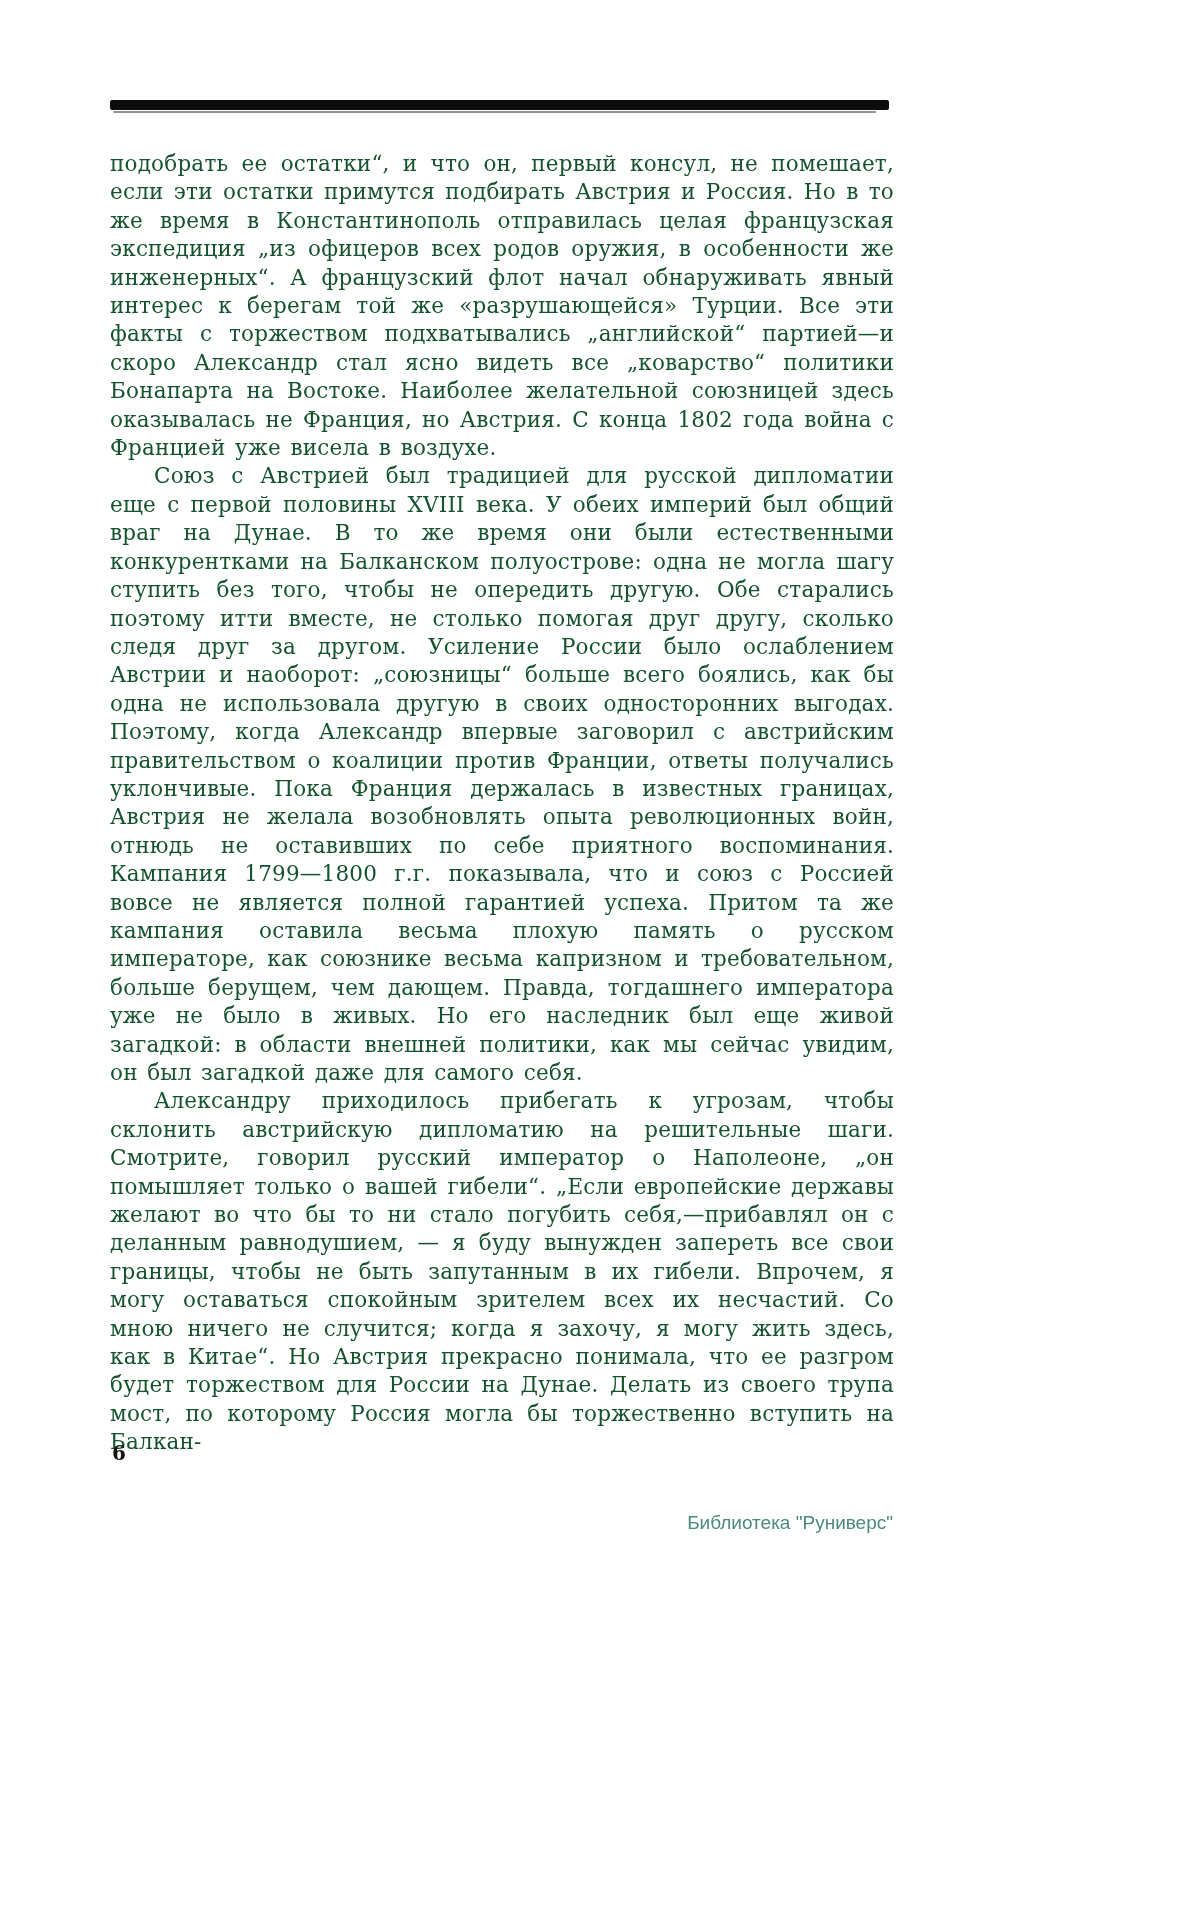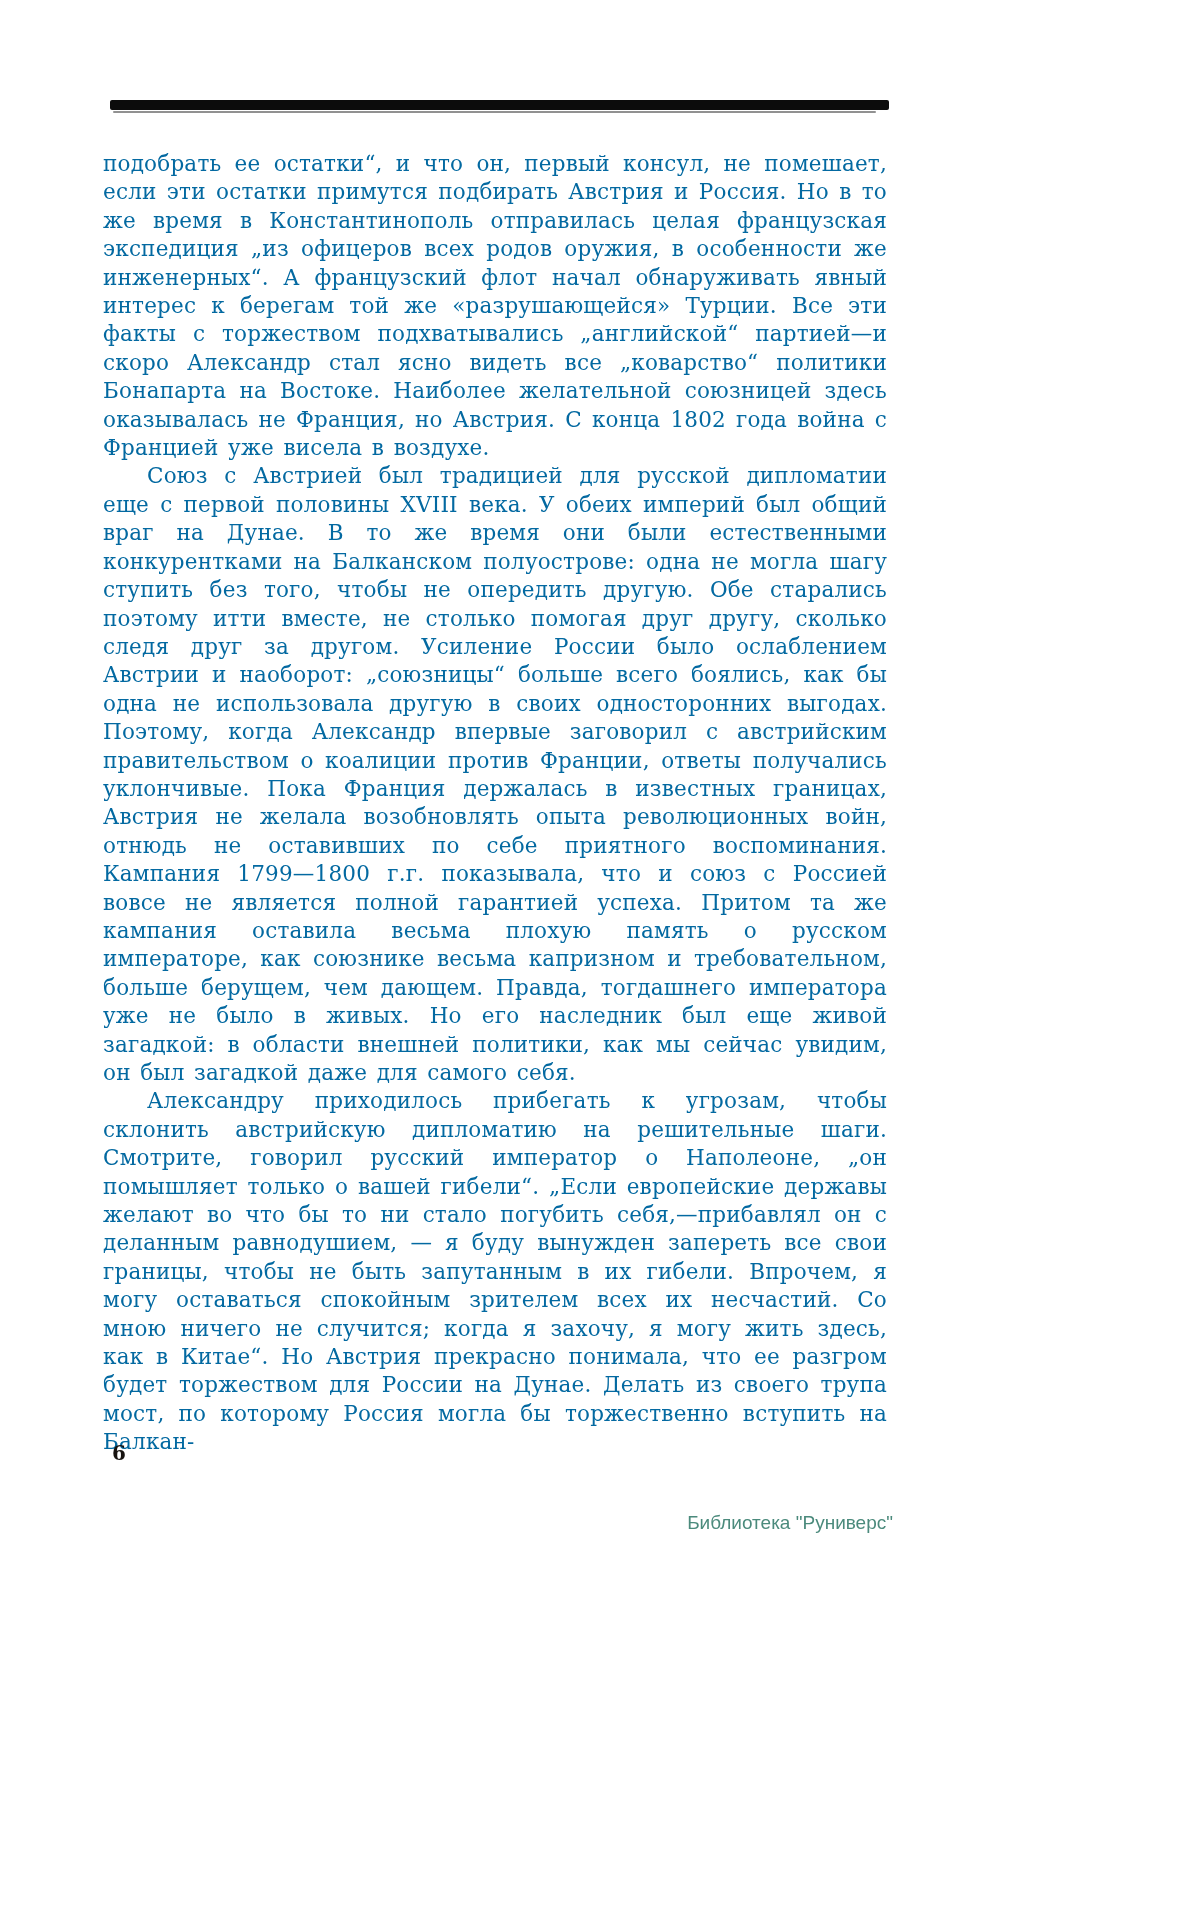--- a/index.html
+++ b/index.html
@@ -30,24 +30,24 @@
     position: absolute;
     left: 3px;
     top: 11px;
     width: 98%;
     height: 2px;
     background: rgba(10,10,10,0.45);
     border-radius: 2px;
   }
   .text-block {
     position: absolute;
-    left: 103px;
+    left: 110px;
     top: 150px;
     width: 784px;
-    color: #0369a1;
+    color: #14532d;
     font-size: 21.5px;
     line-height: 28.4px;
     text-align: justify;
     word-spacing: 2.5px;
     letter-spacing: 0.2px;
   }
   .text-block p {
     margin: 0;
   }
   .text-block p.indent {

